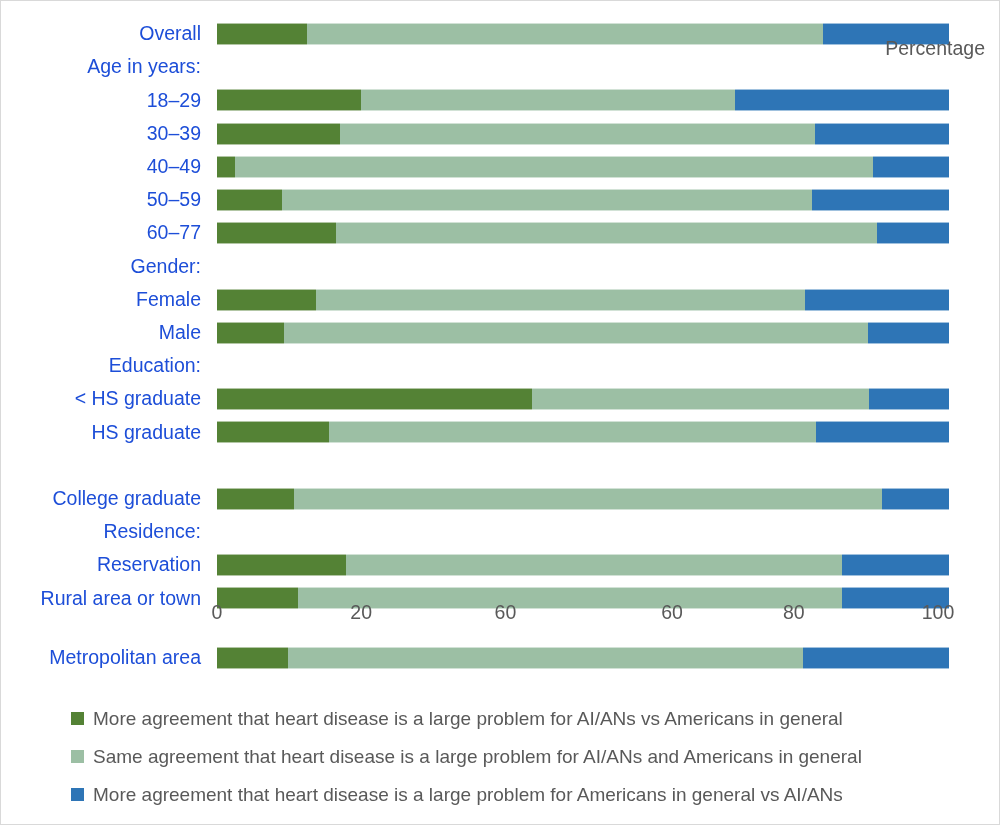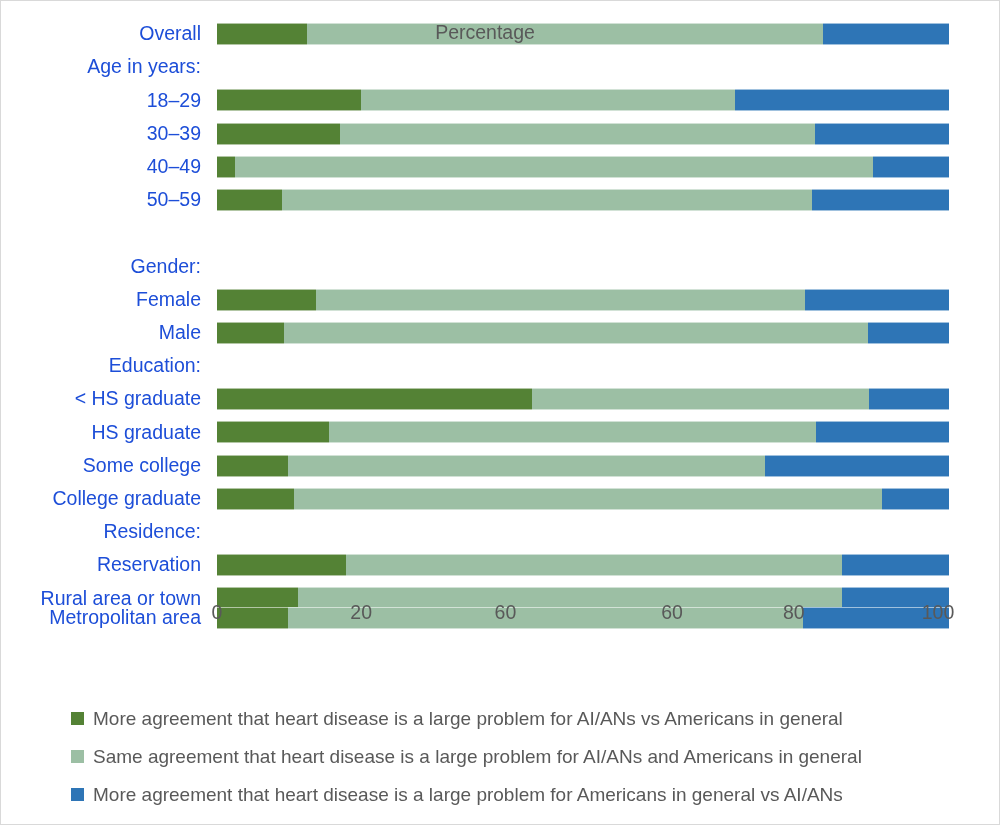--- a/index.html
+++ b/index.html
@@ -74,24 +74,24 @@
   .tick {
     position: absolute;
     top: 4px;
     font-size: 19.5px;
     color: #595959;
     transform: translateX(-50%);
     white-space: nowrap;
   }
   #axis-title {
     position: absolute;
-    top: 20px;
-    left: 0;
-    width: 1000px;
-    text-align: center;
+    top: 36px;
+    left: 0;
+    width: 1000px;
+    text-align: right;
     font-size: 19.5px;
     color: #595959;
   }
   
   #axis-title span { position: relative; left: -16px; }
 
   
   #legend {
     position: absolute;
     left: 0;
@@ -162,20 +162,28 @@
         </div>
       </div>
       <div class="row" style="top: 182px;">
         <div class="row-label">50–59</div>
         <div class="bar-track">
           <div class="seg" style="left: 8px; width: 64.89px; background: rgb(84, 130, 53);"></div>
           <div class="seg" style="left: 72.89px; width: 529.935px; background: rgb(156, 191, 164);"></div>
           <div class="seg" style="left: 602.825px; width: 136.99px; background: rgb(46, 117, 182);"></div>
         </div>
       </div>
+      <div class="row" style="top: 215.2px;">
+        <div class="row-label">60–77</div>
+        <div class="bar-track">
+          <div class="seg" style="left: 8px; width: 118.965px; background: rgb(84, 130, 53);"></div>
+          <div class="seg" style="left: 126.965px; width: 540.75px; background: rgb(156, 191, 164);"></div>
+          <div class="seg" style="left: 667.715px; width: 72.1px; background: rgb(46, 117, 182);"></div>
+        </div>
+      </div>
       <div class="row" style="top: 248.4px;">
         <div class="row-label">Gender:</div>
         <div class="bar-track"></div>
       </div>
       <div class="row" style="top: 281.6px;">
         <div class="row-label">Female</div>
         <div class="bar-track">
           <div class="seg" style="left: 8px; width: 98.777px; background: rgb(84, 130, 53);"></div>
           <div class="seg" style="left: 106.777px; width: 489.559px; background: rgb(156, 191, 164);"></div>
           <div class="seg" style="left: 596.336px; width: 143.479px; background: rgb(46, 117, 182);"></div>
@@ -202,28 +210,20 @@
         </div>
       </div>
       <div class="row" style="top: 381.2px;">
         <div class="row-label">&lt; HS graduate</div>
         <div class="bar-track">
           <div class="seg" style="left: 8px; width: 315.077px; background: rgb(84, 130, 53);"></div>
           <div class="seg" style="left: 323.077px; width: 336.707px; background: rgb(156, 191, 164);"></div>
           <div class="seg" style="left: 659.784px; width: 80.031px; background: rgb(46, 117, 182);"></div>
         </div>
       </div>
-      <div class="row" style="top: 447.6px;">
-        <div class="row-label">Some college</div>
-        <div class="bar-track">
-          <div class="seg" style="left: 8px; width: 70.658px; background: rgb(84, 130, 53);"></div>
-          <div class="seg" style="left: 78.658px; width: 477.302px; background: rgb(156, 191, 164);"></div>
-          <div class="seg" style="left: 555.96px; width: 183.855px; background: rgb(46, 117, 182);"></div>
-        </div>
-      </div>
       <div class="row" style="top: 480.8px;">
         <div class="row-label">College graduate</div>
         <div class="bar-track">
           <div class="seg" style="left: 8px; width: 77.147px; background: rgb(84, 130, 53);"></div>
           <div class="seg" style="left: 85.147px; width: 587.615px; background: rgb(156, 191, 164);"></div>
           <div class="seg" style="left: 672.762px; width: 67.053px; background: rgb(46, 117, 182);"></div>
         </div>
       </div>
       <div class="row" style="top: 514px;">
         <div class="row-label">Residence:</div>
@@ -238,21 +238,21 @@
         </div>
       </div>
       <div class="row" style="top: 580.4px;">
         <div class="row-label">Rural area or town</div>
         <div class="bar-track">
           <div class="seg" style="left: 8px; width: 80.752px; background: rgb(84, 130, 53);"></div>
           <div class="seg" style="left: 88.752px; width: 544.355px; background: rgb(156, 191, 164);"></div>
           <div class="seg" style="left: 633.107px; width: 106.708px; background: rgb(46, 117, 182);"></div>
         </div>
       </div>
-      <div class="row" style="top: 600px;">
+      <div class="row" style="top: 640px;">
         <div class="row-label">Metropolitan area</div>
         <div class="bar-track">
           <div class="seg" style="left: 8px; width: 70.658px; background: rgb(84, 130, 53);"></div>
           <div class="seg" style="left: 78.658px; width: 515.515px; background: rgb(156, 191, 164);"></div>
           <div class="seg" style="left: 594.173px; width: 145.642px; background: rgb(46, 117, 182);"></div>
         </div>
       </div>
     </div>
 
   <div id="axis">

